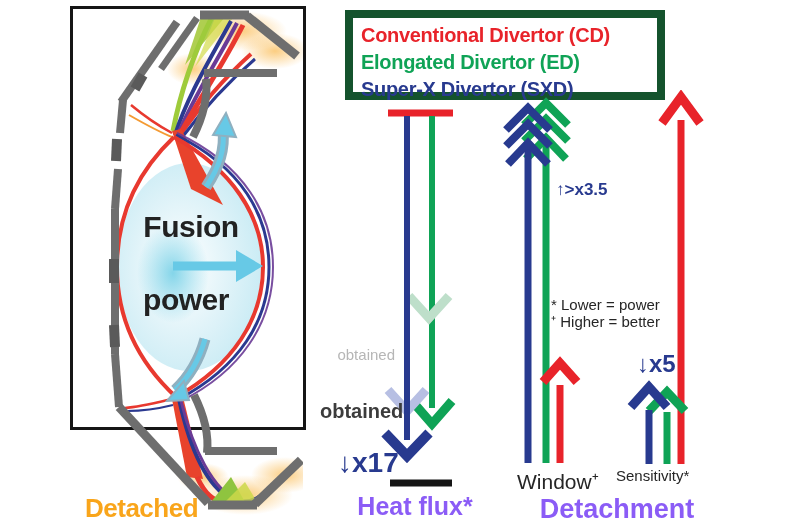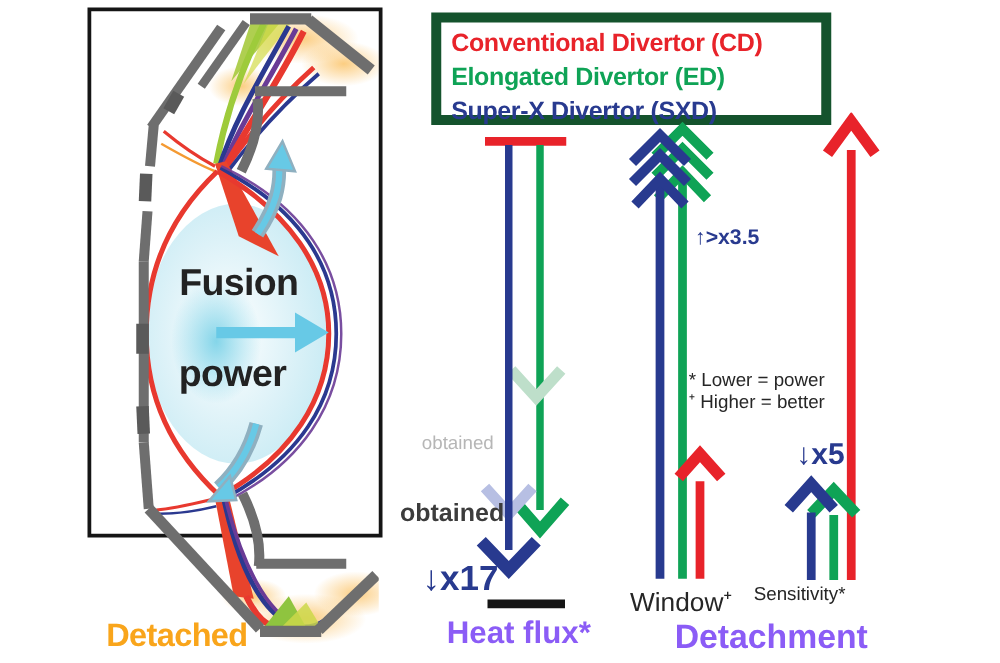--- a/index.html
+++ b/index.html
@@ -20,21 +20,21 @@
   .legend{left:345px;top:10px;width:320px;height:90px;border:8px solid #14532d;
           box-sizing:border-box;background:#fff;padding:4px 0 0 8px;}
   .lg{font-size:20px;font-weight:bold;line-height:27px;letter-spacing:-0.3px;white-space:nowrap;}
   .cd{color:#e8232a;} .ed{color:#0fa356;} .sxd{color:#283a8f;}
 
   
   .blue-note{color:#283a8f;font-weight:bold;white-space:nowrap;}
   .gray-note{color:#b6b6b6;font-size:15px;text-align:right;}
   .dark-note{color:#3c3c3c;font-size:20px;font-weight:bold;text-align:center;margin-top:38px;}
   .metric-label{color:#8b5cf6;font-weight:bold;white-space:nowrap;}
-  .cat-label{color:#262626;font-size:21px;white-space:nowrap;}
+  .cat-label{color:#262626;font-size:21px;white-space:nowrap;margin-left:13px;}
   .notes{color:#262626;font-size:15px;line-height:17px;white-space:nowrap;}
 </style>
 </head>
 <body>
 
 <div class="canvas">
 
   <div class="abs panel">
     <svg width="230" height="514" viewBox="0 0 230 514">
 

